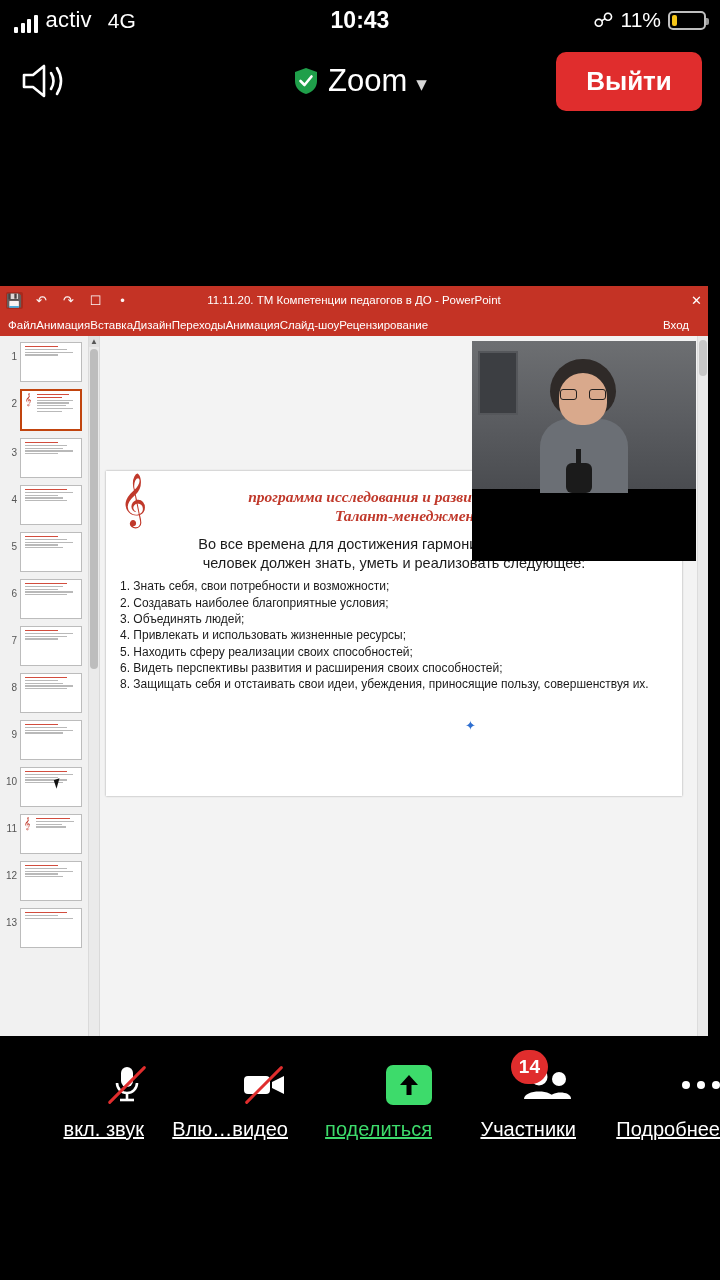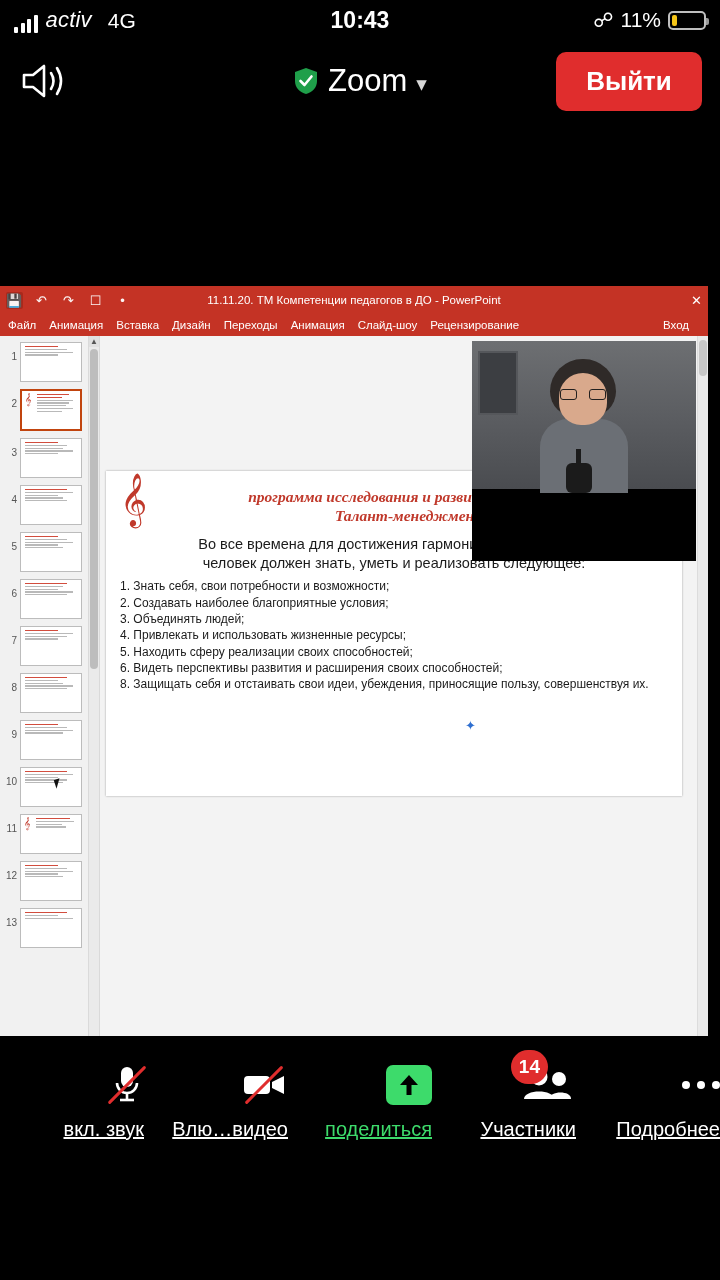--- a/index.html
+++ b/index.html
@@ -17,21 +17,21 @@
     padding: 0 14px;
     position: relative;
   }
   .sb-left { display: flex; align-items: flex-end; gap: 8px; }
   .bars { display: flex; align-items: flex-end; gap: 2.5px; height: 18px; }
   .bars i { display: block; width: 4px; background: #fff; border-radius: 1px; }
   .bars i:nth-child(1) { height: 6px; }
   .bars i:nth-child(2) { height: 10px; }
   .bars i:nth-child(3) { height: 14px; }
   .bars i:nth-child(4) { height: 18px; }
-  .sb-carrier { font-size: 22px; font-weight: 400; letter-spacing: .2px; font-style: italic; }
+  .sb-carrier { font-size: 22px; font-weight: 400; letter-spacing: .2px; }
   .sb-net { font-size: 21px; font-weight: 400; margin-left: 8px; }
   .sb-time {
     position: absolute; left: 0; right: 0; text-align: center;
     font-size: 23px; font-weight: 600;
   }
   .sb-right {
     margin-left: auto; display: flex; align-items: center; gap: 7px;
     font-size: 21px; font-weight: 400;
   }
   .bt { font-size: 20px; }
@@ -90,21 +90,21 @@
   }
   .tb-ico { width: 17px; height: 17px; display: flex; align-items: center; justify-content: center; font-size: 13px; color: #fff; opacity: .95; }
   .tb-save { background: #a8291c; border-radius: 2px; }
   .ppt-doctitle {
     position: absolute; left: 0; right: 0; text-align: center;
     font-size: 11.5px; color: #fff; font-weight: 400;
   }
   .tb-close { position: absolute; right: 6px; font-size: 13px; }
   .ppt-ribbon {
     height: 22px; background: #c43325; display: flex; align-items: center;
-    gap: 13px; padding: 0 8px; color: #fff; font-size: 11.5px;
+    padding: 0 8px; color: #fff; font-size: 11.5px;
     white-space: nowrap; overflow: hidden; position: relative;
   }
   .ppt-ribbon .tab-file { font-weight: 400; }
   .ribbon-right { position: absolute; right: 19px; font-size: 11.5px; color: #fff; }
 
   .ppt-body { display: flex; height: 782px; background: #fff; }
   
   .thumbs {
     width: 100px; background: #f1f1f1; border-right: 1px solid #d9d9d9;
     padding: 6px 0 0 0; position: relative; overflow: hidden;

